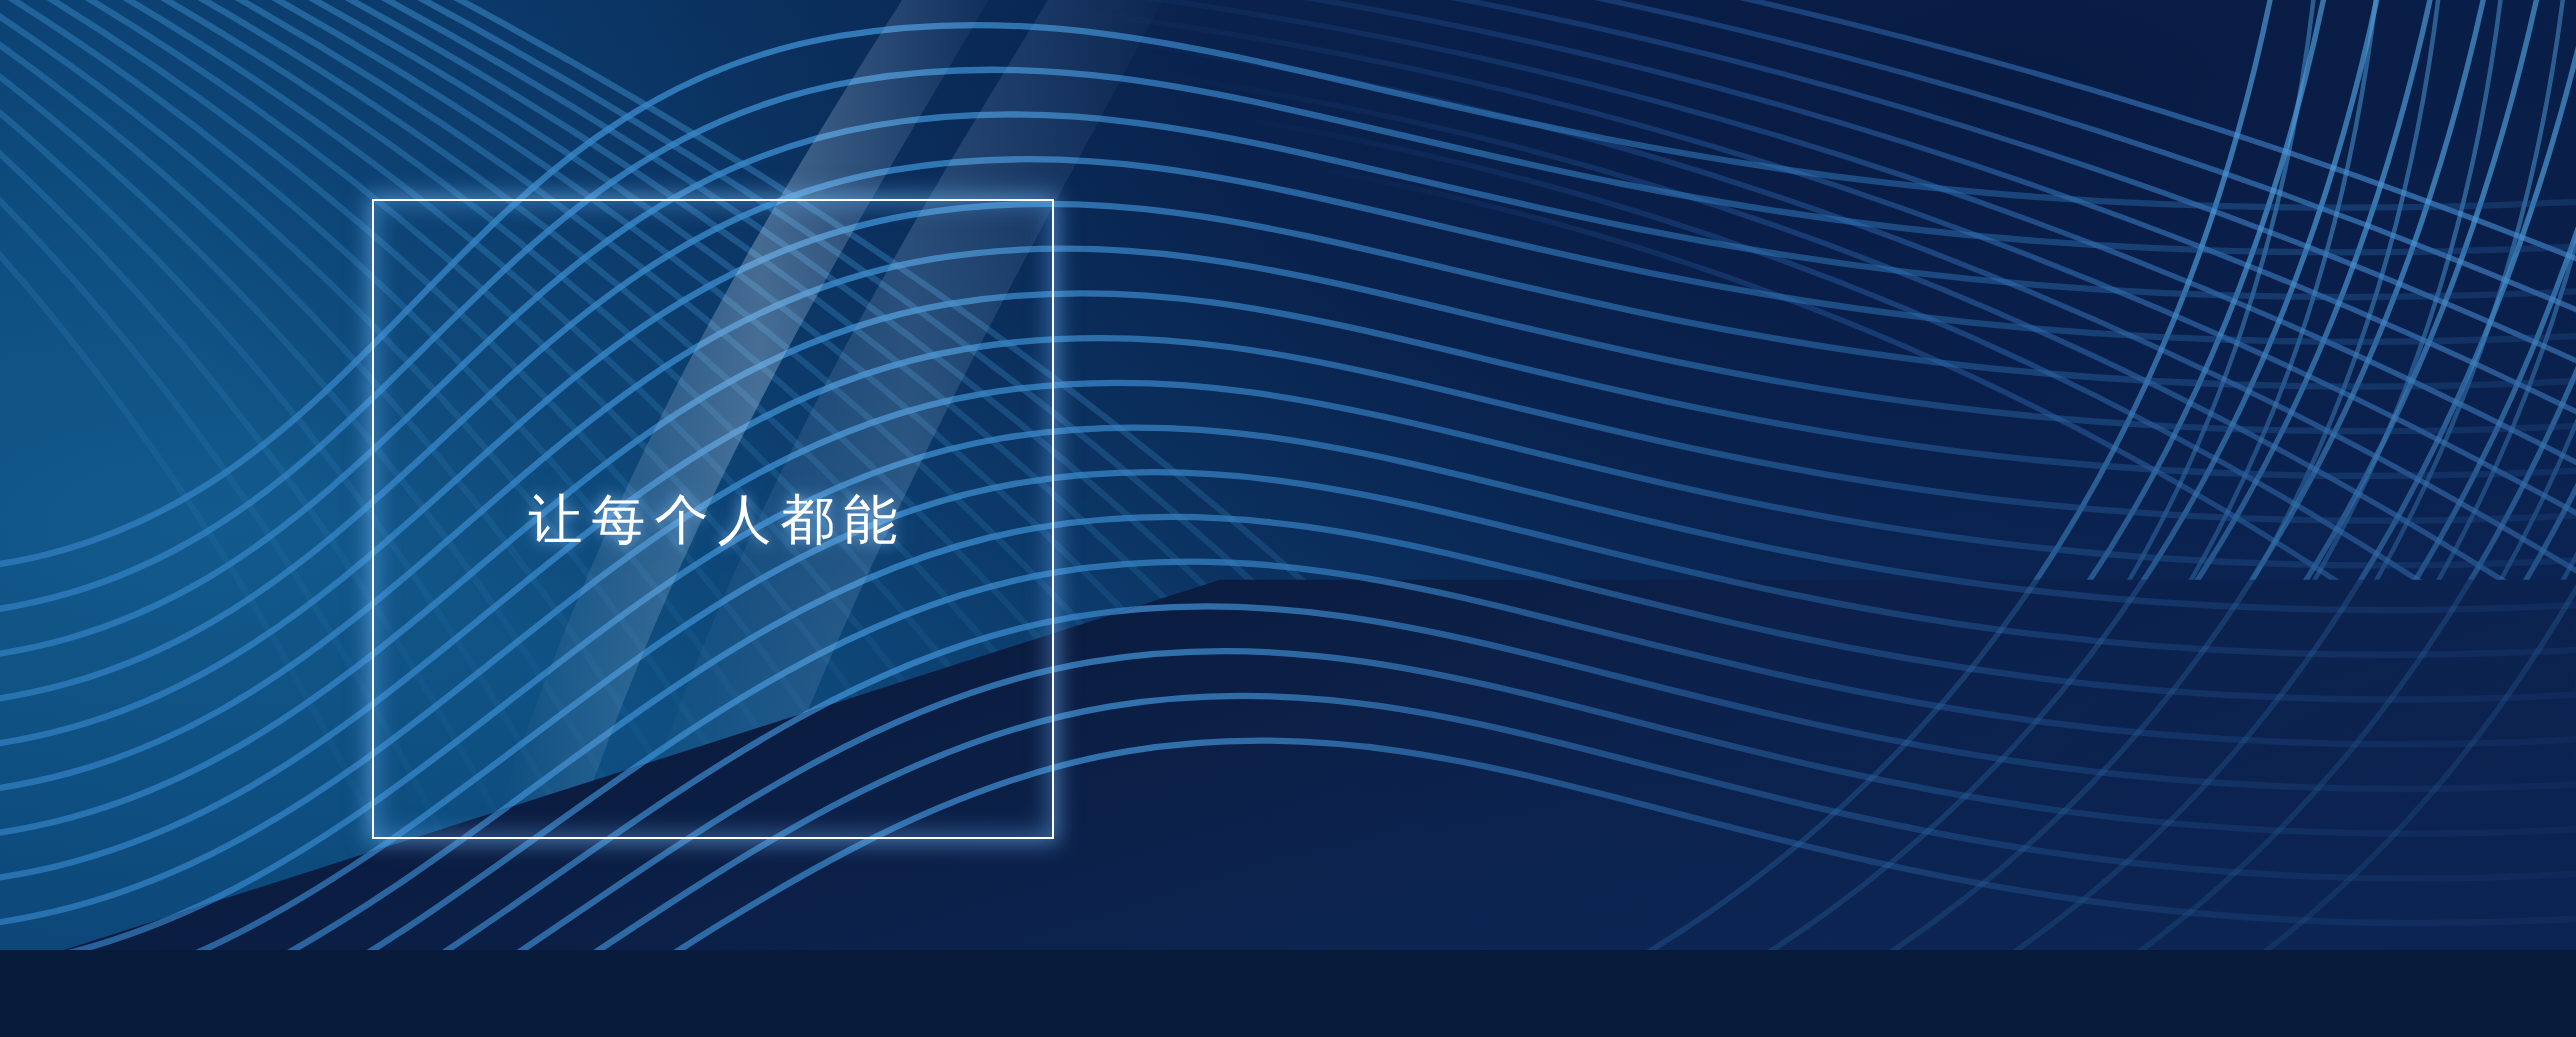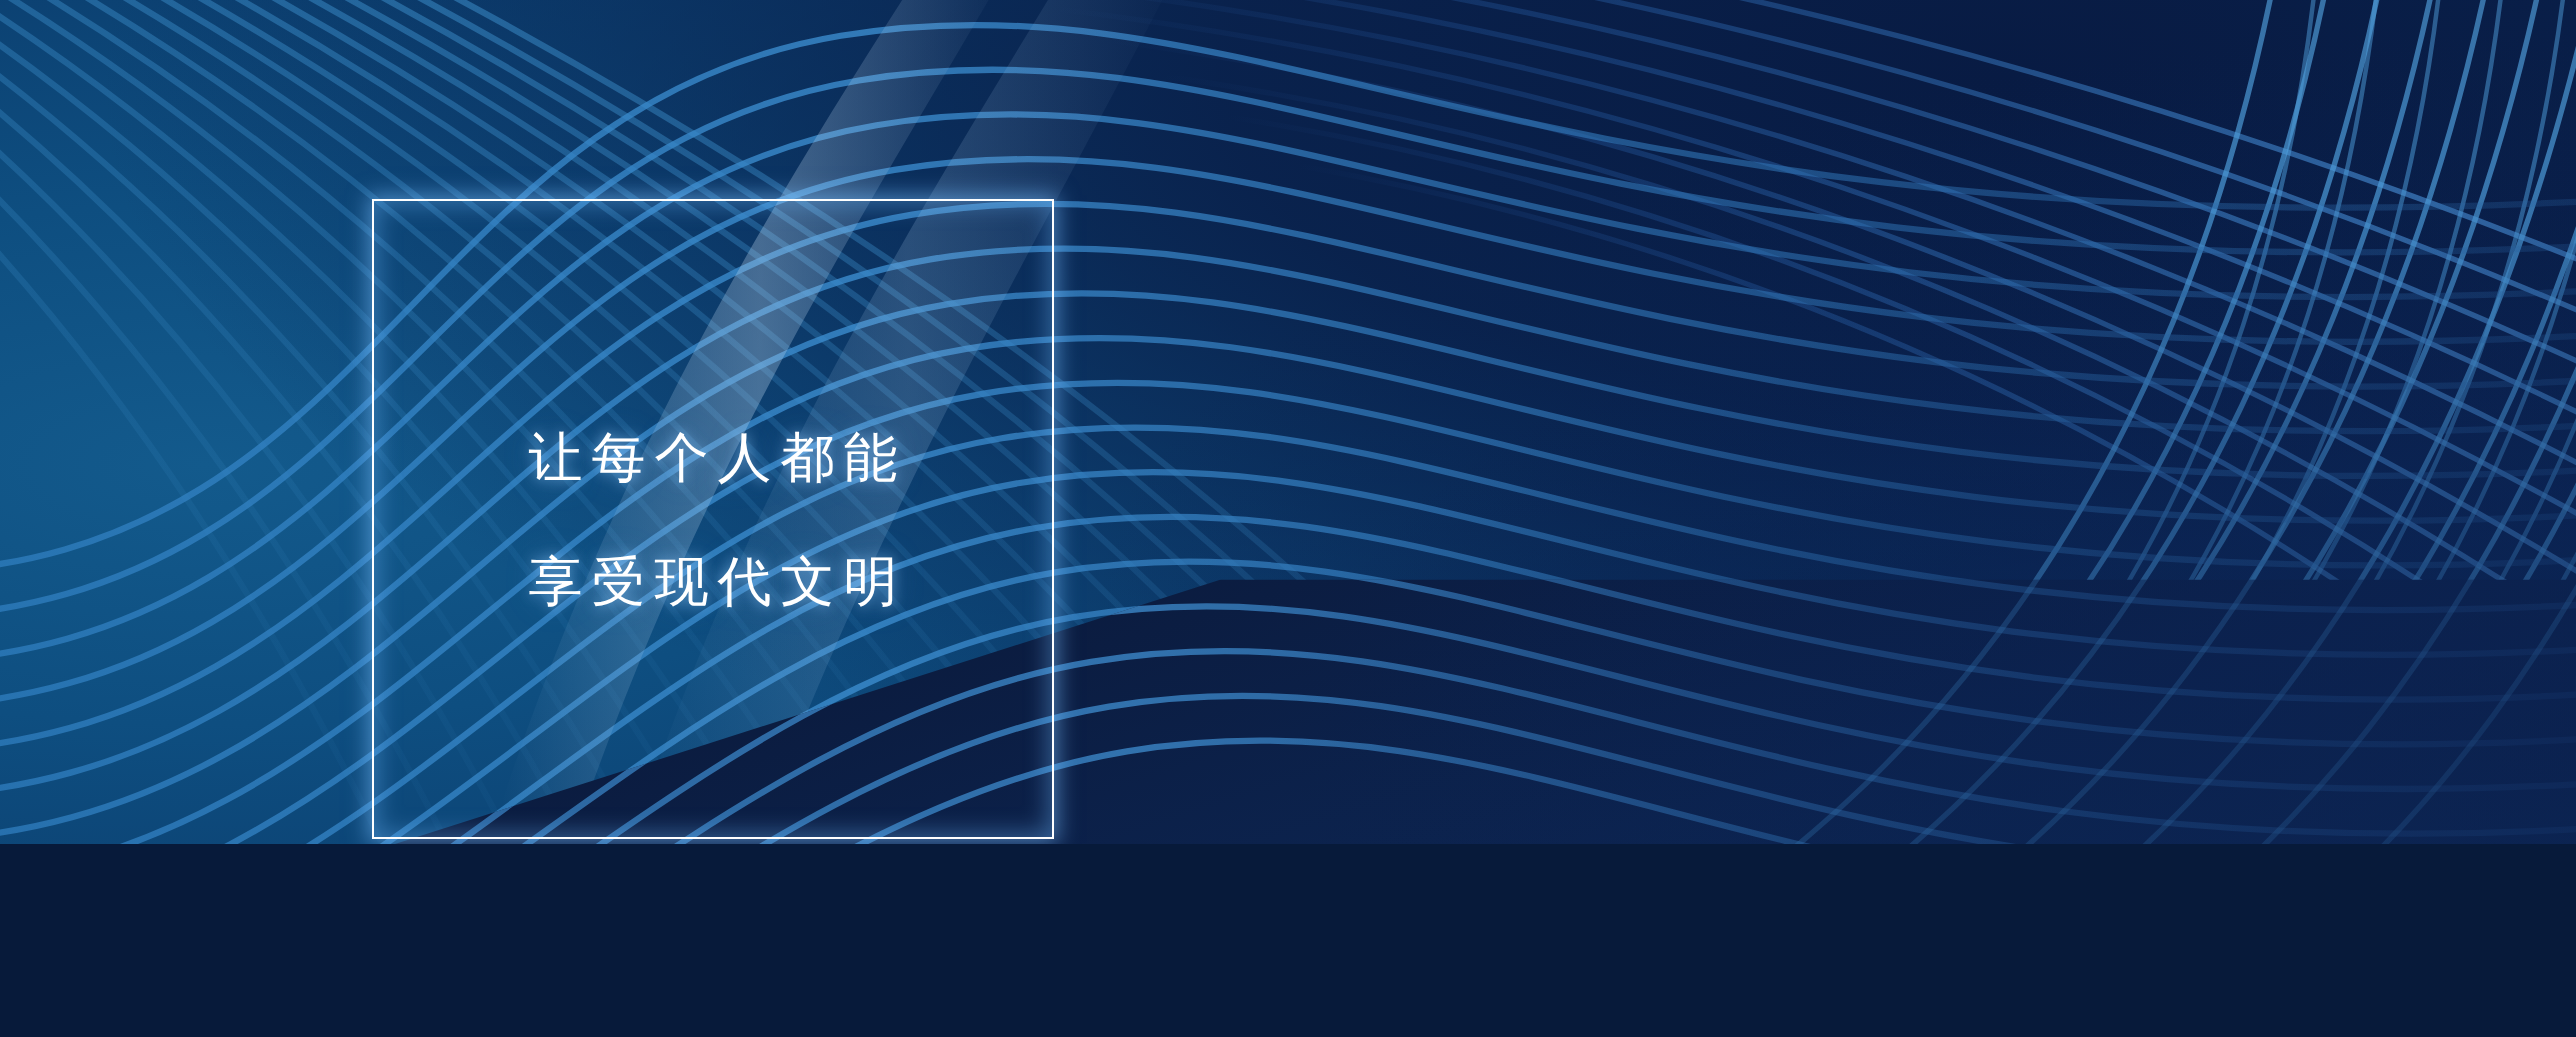--- a/index.html
+++ b/index.html
@@ -1,19 +1,19 @@
 <!DOCTYPE html>
 <html style="font-size:14.3px"><head>
 <meta charset="utf-8">
 <style>
   html,body{margin:0;padding:0;background:#071a3a;}
   *{box-sizing:border-box;}
   #stage{
     position:relative;
-    width:2576px;height:844px;
+    width:2576px;height:950px;
     overflow:hidden;
     font-family:"Liberation Sans","DejaVu Sans",sans-serif;
   }
   .layer{position:absolute;inset:0;}
   #bg-base{
     background:
       radial-gradient(120% 140% at 8% 55%, #135a8c 0%, #0e4e80 22%, #0b3d6e 46%, #0a2f5c 68%, #0a2550 100%),
       linear-gradient(115deg,#10537f 0%,#0d457a 28%,#0b3568 52%,#0a2a58 74%,#0b2a55 100%);
   }
   #bg-dark-sweep{
@@ -247,17 +247,16 @@
       </g>
     </g>
   </svg>
 
   <div class="layer" style="background:radial-gradient(70% 90% at 102% 88%, rgba(10,30,76,0.62) 0%, rgba(10,30,76,0.26) 48%, rgba(10,30,76,0) 75%);"></div>
 
   <div class="frame"></div>
 
   <div class="copy">
     <div class="line">让每个人都能</div>
-    <div class="line">享受现代文明</div>
   </div>
 
 </div>
 
 
 </body></html>

